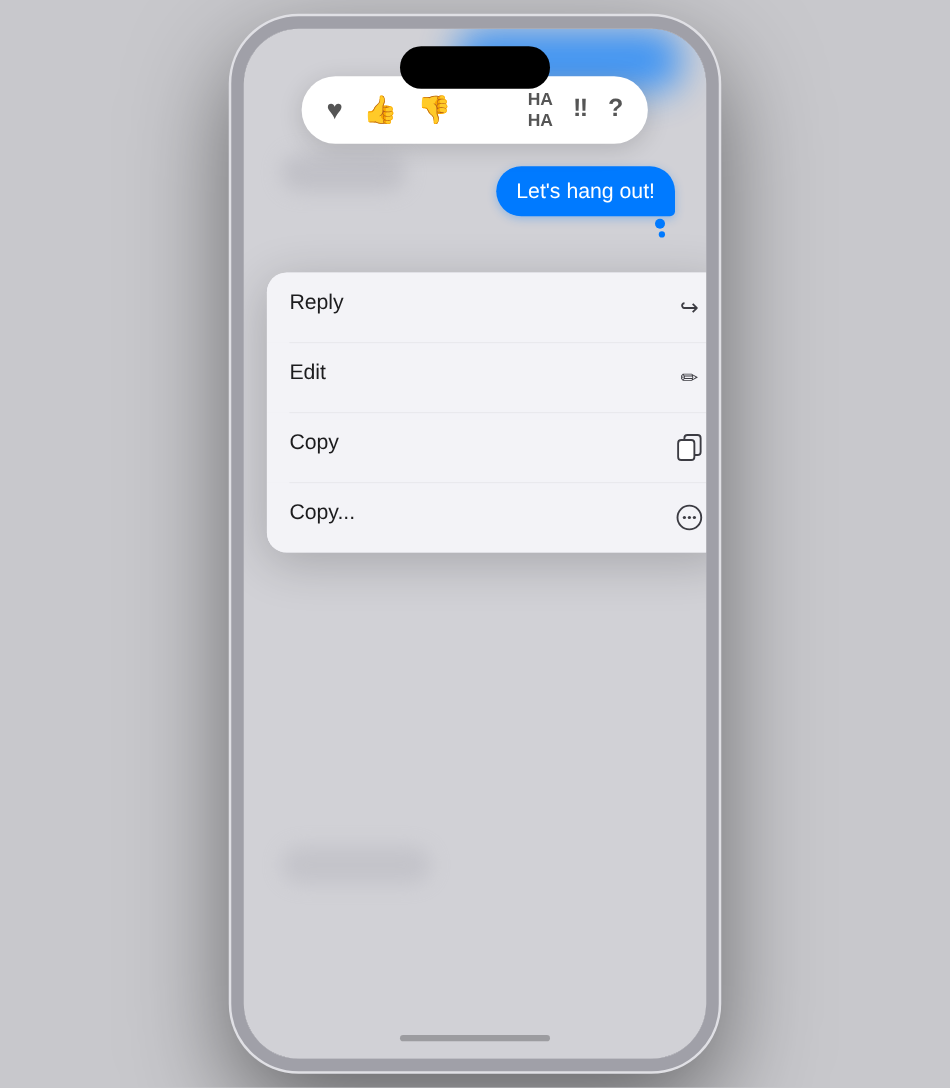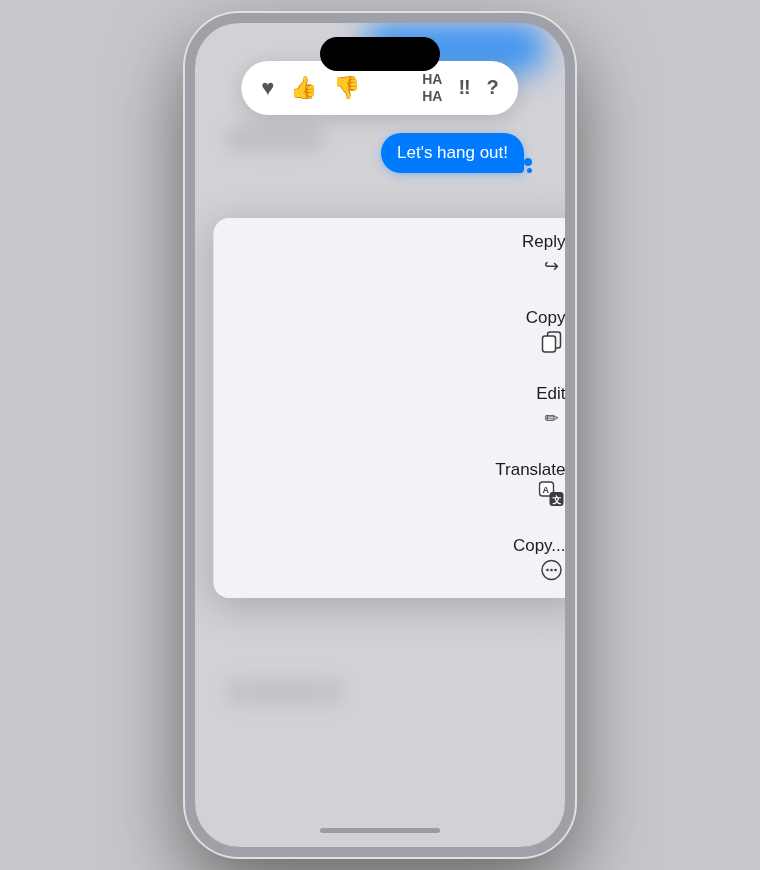--- a/index.html
+++ b/index.html
@@ -101,21 +101,21 @@
     }
 
     .reaction-item.heart { color: #555; }
 
     
     .message-bubble-wrapper {
       position: absolute;
       top: 110px;
       right: 25px;
       display: flex;
-      flex-direction: row;
+      flex-direction: column;
       align-items: flex-end;
     }
 
     .message-bubble {
       background: #007AFF;
       color: white;
       border-radius: 20px 20px 4px 20px;
       padding: 10px 16px;
       font-size: 17px;
       font-weight: 400;
@@ -157,27 +157,26 @@
       width: 370px;
       background: rgba(242, 242, 247, 0.97);
       border-radius: 16px;
       overflow: hidden;
       box-shadow: 0 8px 40px rgba(0,0,0,0.2);
       z-index: 20;
     }
 
     .menu-item {
       display: flex;
-      align-items: flex-end;
+      align-items: flex-start;
       justify-content: space-between;
       padding: 14px 18px;
       background: rgba(242,242,247,0.95);
       cursor: pointer;
       position: relative;
-      flex-direction: column;
     }
 
     .menu-item:not(:last-child)::after {
       content: '';
       position: absolute;
       bottom: 0;
       left: 18px;
       right: 18px;
       height: 0.5px;
       background: rgba(60,60,67,0.18);
@@ -258,45 +257,34 @@
 
     <div class="context-menu">
 
       <div class="menu-item">
         <span class="menu-item-label">Reply</span>
         <span class="menu-item-icon" style="font-size:18px; transform: scaleX(-1);">↩</span>
       </div>
 
 
       <div class="menu-item">
+        <span class="menu-item-label">Edit</span>
+        <span class="menu-item-icon" style="font-size:17px;">✏</span>
+      </div>
+
+      <div class="menu-item">
         <span class="menu-item-label">Copy</span>
         <span class="menu-item-icon">
           <svg width="22" height="22" viewBox="0 0 22 22" fill="none" xmlns="http://www.w3.org/2000/svg">
             <rect x="7" y="1" width="13" height="16" rx="2.5" stroke="#3c3c43" stroke-width="1.5" fill="none"></rect>
             <rect x="2" y="5" width="13" height="16" rx="2.5" stroke="#3c3c43" stroke-width="1.5" fill="white"></rect>
           </svg>
         </span>
       </div>
 
-      <div class="menu-item">
-        <span class="menu-item-label">Edit</span>
-        <span class="menu-item-icon" style="font-size:17px;">✏</span>
-      </div>
-
-      <div class="menu-item">
-        <span class="menu-item-label">Translate</span>
-        <span class="menu-item-icon" style="font-size:18px;">
-          <svg width="26" height="26" viewBox="0 0 26 26" fill="none" xmlns="http://www.w3.org/2000/svg">
-            <rect x="1" y="1" width="14" height="14" rx="3" fill="white" stroke="#3c3c43" stroke-width="1.4"></rect>
-            <text x="4" y="12" font-size="9" font-family="sans-serif" font-weight="700" fill="#3c3c43">A</text>
-            <rect x="11" y="11" width="14" height="14" rx="3" fill="#3c3c43"></rect>
-            <text x="14" y="22" font-size="9" font-family="sans-serif" font-weight="700" fill="white">文</text>
-          </svg>
-        </span>
-      </div>
 
       <div class="menu-item">
         <span class="menu-item-label">Copy...</span>
         <span class="menu-item-icon">
           <svg width="22" height="22" viewBox="0 0 22 22" fill="none" xmlns="http://www.w3.org/2000/svg">
             <circle cx="11" cy="11" r="9.5" stroke="#3c3c43" stroke-width="1.5" fill="none"></circle>
             <circle cx="7" cy="11" r="1.3" fill="#3c3c43"></circle>
             <circle cx="11" cy="11" r="1.3" fill="#3c3c43"></circle>
             <circle cx="15" cy="11" r="1.3" fill="#3c3c43"></circle>
           </svg>

